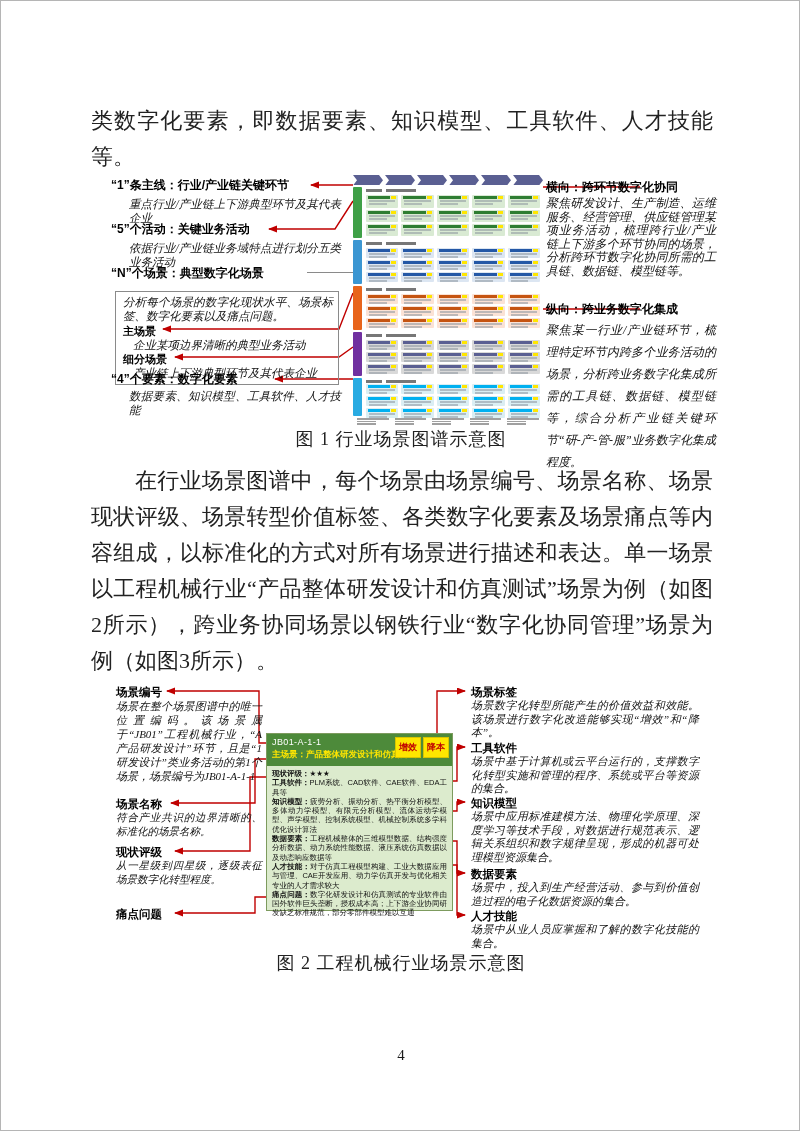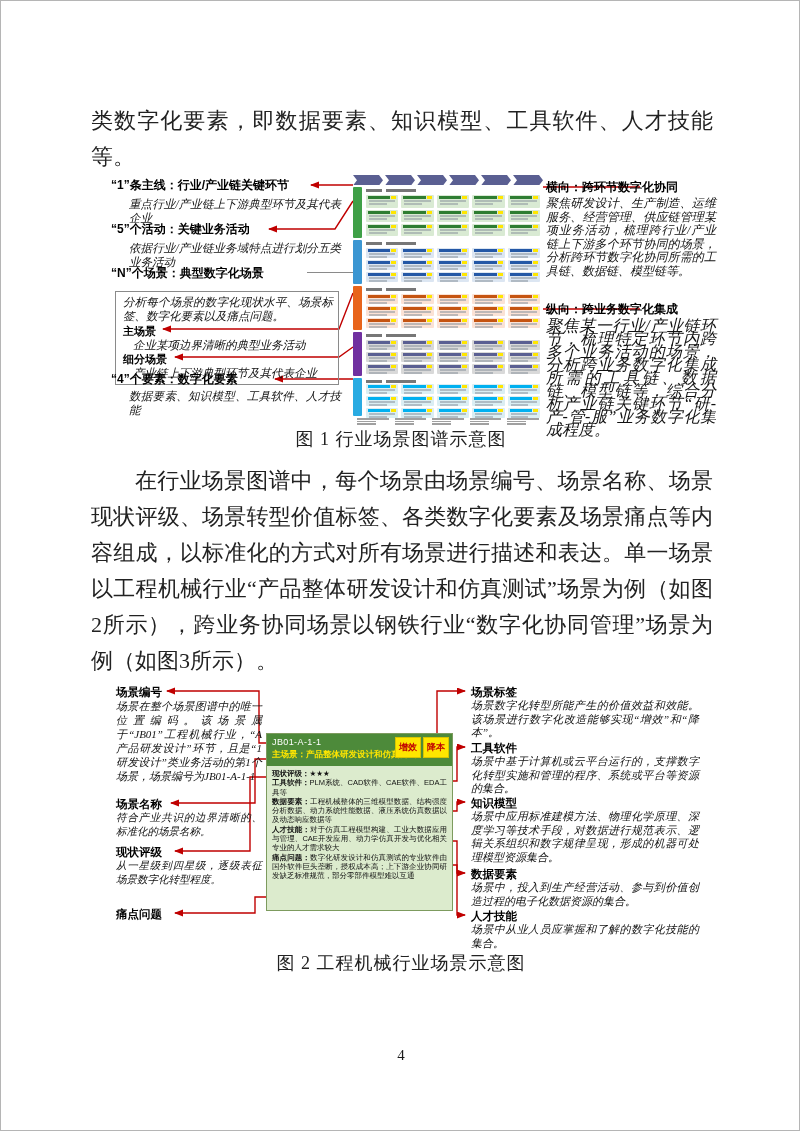--- a/index.html
+++ b/index.html
@@ -112,21 +112,21 @@
     <div class="fig-desc" style="left:44px;top:175px;width:200px">企业某项边界清晰的典型业务活动</div>
     <div class="fig-h sublabel" style="left:34px;top:189px">细分场景</div>
     <div class="fig-desc" style="left:44px;top:203px;width:200px">产业链上下游典型环节及其代表企业</div>
 
     <div class="fig-h" style="left:22px;top:208px">“4”个要素：数字化要素</div>
     <div class="fig-desc" style="left:40px;top:226px;width:212px">数据要素、知识模型、工具软件、人才技能</div>
 
     <div class="fig-h" style="left:457px;top:16px">横向：跨环节数字化协同</div>
     <div class="fig-desc" style="left:457px;top:34px;width:170px;font-size:12px;line-height:13.5px">聚焦研发设计、生产制造、运维服务、经营管理、供应链管理某项业务活动，梳理跨行业/产业链上下游多个环节协同的场景，分析跨环节数字化协同所需的工具链、数据链、模型链等。</div>
     <div class="fig-h" style="left:457px;top:138px">纵向：跨业务数字化集成</div>
-    <div class="fig-desc" style="left:457px;top:156px;width:170px;font-size:16px;line-height:13px">聚焦某一行业/产业链环节，梳理特定环节内跨多个业务活动的场景，分析跨业务数字化集成所需的工具链、数据链、模型链等，综合分析产业链关键环节“研-产-管-服”业务数字化集成程度。</div>
+    <div class="fig-desc" style="left:457px;top:156px;width:170px;font-size:12px;line-height:22px">聚焦某一行业/产业链环节，梳理特定环节内跨多个业务活动的场景，分析跨业务数字化集成所需的工具链、数据链、模型链等，综合分析产业链关键环节“研-产-管-服”业务数字化集成程度。</div>
 
     <div class="mapwrap">
       <div class="chevrow">
           <i style="background: rgb(90, 95, 146);"></i>
           <i style="background: rgb(90, 95, 146);"></i>
           <i style="background: rgb(90, 95, 146);"></i>
           <i style="background: rgb(90, 95, 146);"></i>
           <i style="background: rgb(90, 95, 146);"></i>
           <i style="background: rgb(90, 95, 146);"></i>
         </div>
@@ -865,20 +865,21 @@
         <div class="scard-code">JB01-A-1-1</div>
         <div class="scard-title">主场景：产品整体研发设计和仿真测试</div>
         <div class="scard-tags">
           <span>增效</span>
           <span>降本</span>
         </div>
       </div>
       <div class="scard-body" style="background: rgb(220, 235, 205);">
         <div><b>现状评级：</b><span>★★★</span></div>
         <div><b>工具软件：</b><span>PLM系统、CAD软件、CAE软件、EDA工具等</span></div>
+        <div><b>知识模型：</b><span>疲劳分析、振动分析、热平衡分析模型、多体动力学模型、有限元分析模型、流体运动学模型、声学模型、控制系统模型、机械控制系统多学科优化设计算法</span></div>
         <div><b>数据要素：</b><span>工程机械整体的三维模型数据、结构强度分析数据、动力系统性能数据、液压系统仿真数据以及动态响应数据等</span></div>
         <div><b>人才技能：</b><span>对于仿真工程模型构建、工业大数据应用与管理、CAE开发应用、动力学仿真开发与优化相关专业的人才需求较大</span></div>
         <div><b>痛点问题：</b><span>数字化研发设计和仿真测试的专业软件由国外软件巨头垄断，授权成本高；上下游企业协同研发缺乏标准规范，部分零部件模型难以互通</span></div>
       </div>
     </div>
   </div>
 
   <div class="caption" style="top:950px">图 2 工程机械行业场景示意图</div>
 
   <div class="pagenum">4</div>

